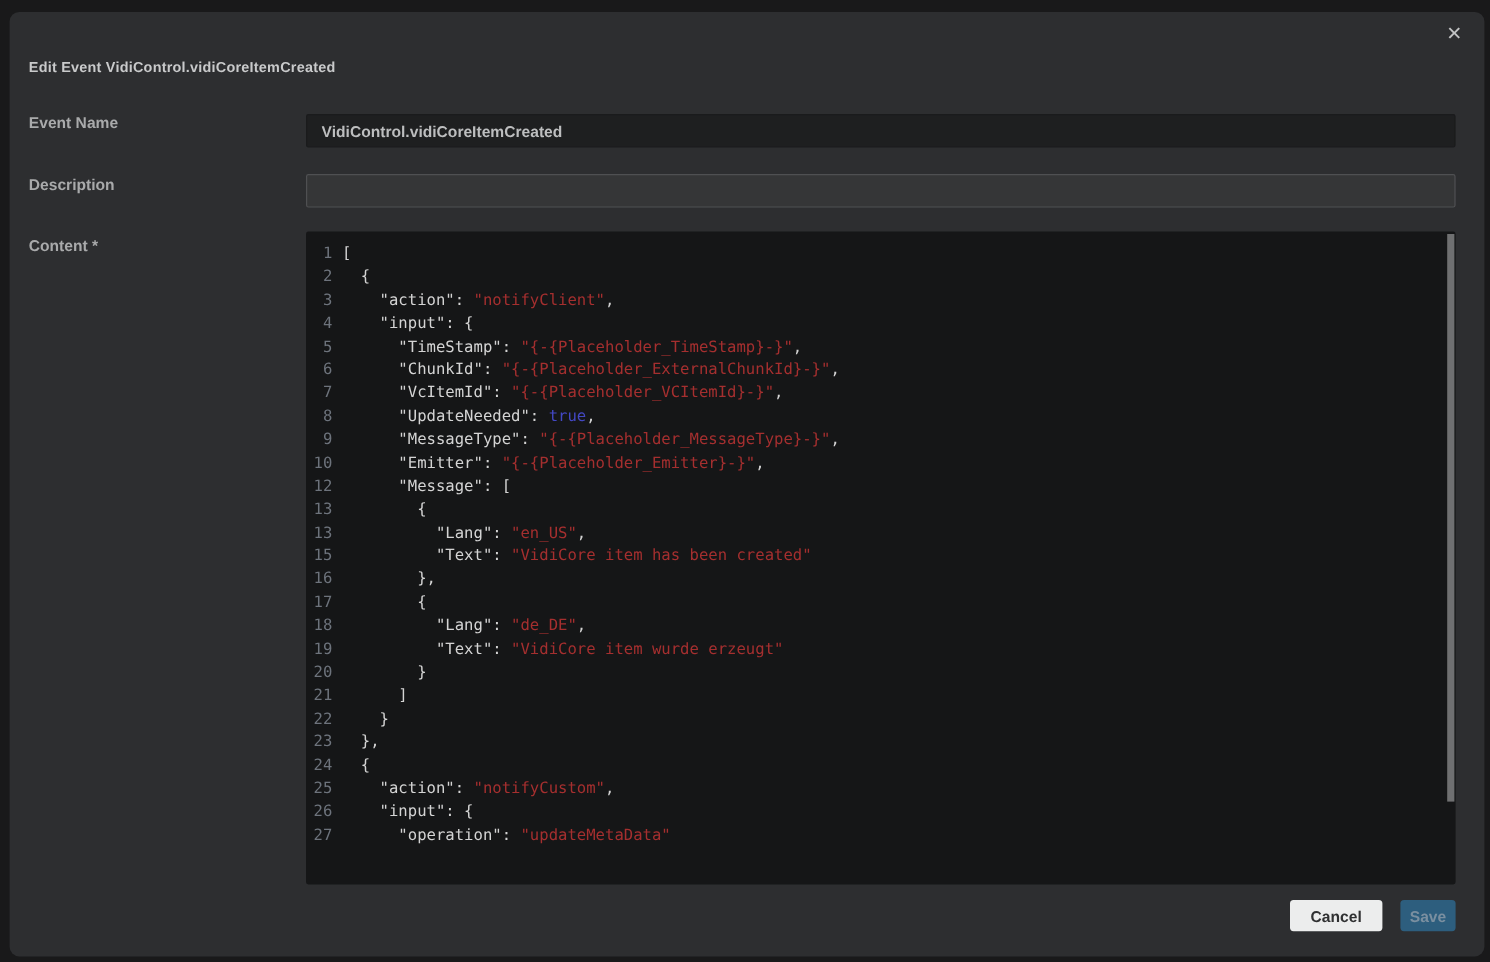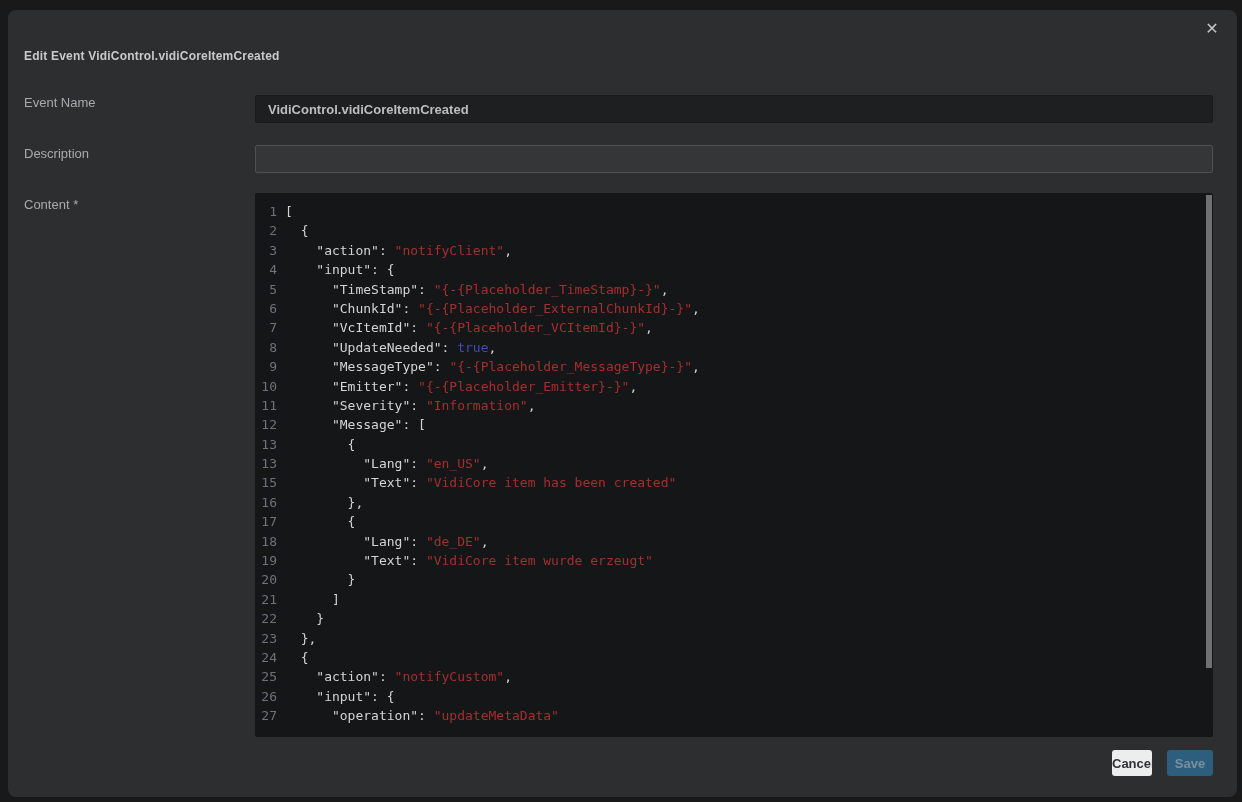--- a/index.html
+++ b/index.html
@@ -22,21 +22,21 @@
     letter-spacing:.2px;
   }
   .modal-close {
     position:absolute; top:8px; right:14px;
     width:22px; height:22px;
     color:#c2c3c4; font-size:16px; line-height:22px; text-align:center;
     cursor:pointer; user-select:none;
   }
   .field-label {
     position:absolute; left:16px;
-    font-size:13px; font-weight:400; color:#a9aaab;
+    font-size:13px; font-weight:700; color:#a9aaab;
   }
   .lbl-name { top:85px; }
   .lbl-desc { top:136px; }
   .lbl-content { top:187px; }
   .input-name {
     position:absolute; left:247px; top:85px;
     width:958px; height:28px;
     background:#1e1f20; border:1px solid #1a1b1c; border-radius:2px;
     color:#bdbebf; font-family:"Liberation Sans", sans-serif;
     font-size:13px; font-weight:600;
@@ -76,21 +76,21 @@
     background:#6f7071;
   }
   .btn {
     position:absolute; top:740px; height:26px;
     border:none; border-radius:3px;
     font-family:"Liberation Sans", sans-serif;
     font-size:13px; font-weight:700;
     cursor:pointer;
   }
   .btn-cancel {
-    right:85px; width:40px;
+    right:85px; width:77px;
     background:#eceded; color:#303132;
   }
   .btn-save {
     right:24px; width:46px;
     background:#2d5e7e; color:#79ablank;
     color:#7a8fa0;
   }
 </style>
 </head>
 <body>
@@ -116,21 +116,20 @@
         <div class="code-line"><span class="line-num">1</span><span class="line-code"><span class="tok-p">[</span></span></div>
         <div class="code-line"><span class="line-num">2</span><span class="line-code"><span class="tok-p">  {</span></span></div>
         <div class="code-line"><span class="line-num">3</span><span class="line-code"><span class="tok-p">    "action": </span><span class="tok-s">"notifyClient"</span><span class="tok-p">,</span></span></div>
         <div class="code-line"><span class="line-num">4</span><span class="line-code"><span class="tok-p">    "input": {</span></span></div>
         <div class="code-line"><span class="line-num">5</span><span class="line-code"><span class="tok-p">      "TimeStamp": </span><span class="tok-s">"{-{Placeholder_TimeStamp}-}"</span><span class="tok-p">,</span></span></div>
         <div class="code-line"><span class="line-num">6</span><span class="line-code"><span class="tok-p">      "ChunkId": </span><span class="tok-s">"{-{Placeholder_ExternalChunkId}-}"</span><span class="tok-p">,</span></span></div>
         <div class="code-line"><span class="line-num">7</span><span class="line-code"><span class="tok-p">      "VcItemId": </span><span class="tok-s">"{-{Placeholder_VCItemId}-}"</span><span class="tok-p">,</span></span></div>
         <div class="code-line"><span class="line-num">8</span><span class="line-code"><span class="tok-p">      "UpdateNeeded": </span><span class="tok-k">true</span><span class="tok-p">,</span></span></div>
         <div class="code-line"><span class="line-num">9</span><span class="line-code"><span class="tok-p">      "MessageType": </span><span class="tok-s">"{-{Placeholder_MessageType}-}"</span><span class="tok-p">,</span></span></div>
         <div class="code-line"><span class="line-num">10</span><span class="line-code"><span class="tok-p">      "Emitter": </span><span class="tok-s">"{-{Placeholder_Emitter}-}"</span><span class="tok-p">,</span></span></div>
-        <div class="code-line"><span class="line-num">11</span><span class="line-code"><span class="tok-p">      "Severity": </span><span class="tok-s">"Information"</span><span class="tok-p">,</span></span></div>
         <div class="code-line"><span class="line-num">12</span><span class="line-code"><span class="tok-p">      "Message": [</span></span></div>
         <div class="code-line"><span class="line-num">13</span><span class="line-code"><span class="tok-p">        {</span></span></div>
         <div class="code-line"><span class="line-num">13</span><span class="line-code"><span class="tok-p">          "Lang": </span><span class="tok-s">"en_US"</span><span class="tok-p">,</span></span></div>
         <div class="code-line"><span class="line-num">15</span><span class="line-code"><span class="tok-p">          "Text": </span><span class="tok-s">"VidiCore item has been created"</span></span></div>
         <div class="code-line"><span class="line-num">16</span><span class="line-code"><span class="tok-p">        },</span></span></div>
         <div class="code-line"><span class="line-num">17</span><span class="line-code"><span class="tok-p">        {</span></span></div>
         <div class="code-line"><span class="line-num">18</span><span class="line-code"><span class="tok-p">          "Lang": </span><span class="tok-s">"de_DE"</span><span class="tok-p">,</span></span></div>
         <div class="code-line"><span class="line-num">19</span><span class="line-code"><span class="tok-p">          "Text": </span><span class="tok-s">"VidiCore item wurde erzeugt"</span></span></div>
         <div class="code-line"><span class="line-num">20</span><span class="line-code"><span class="tok-p">        }</span></span></div>
         <div class="code-line"><span class="line-num">21</span><span class="line-code"><span class="tok-p">      ]</span></span></div>

